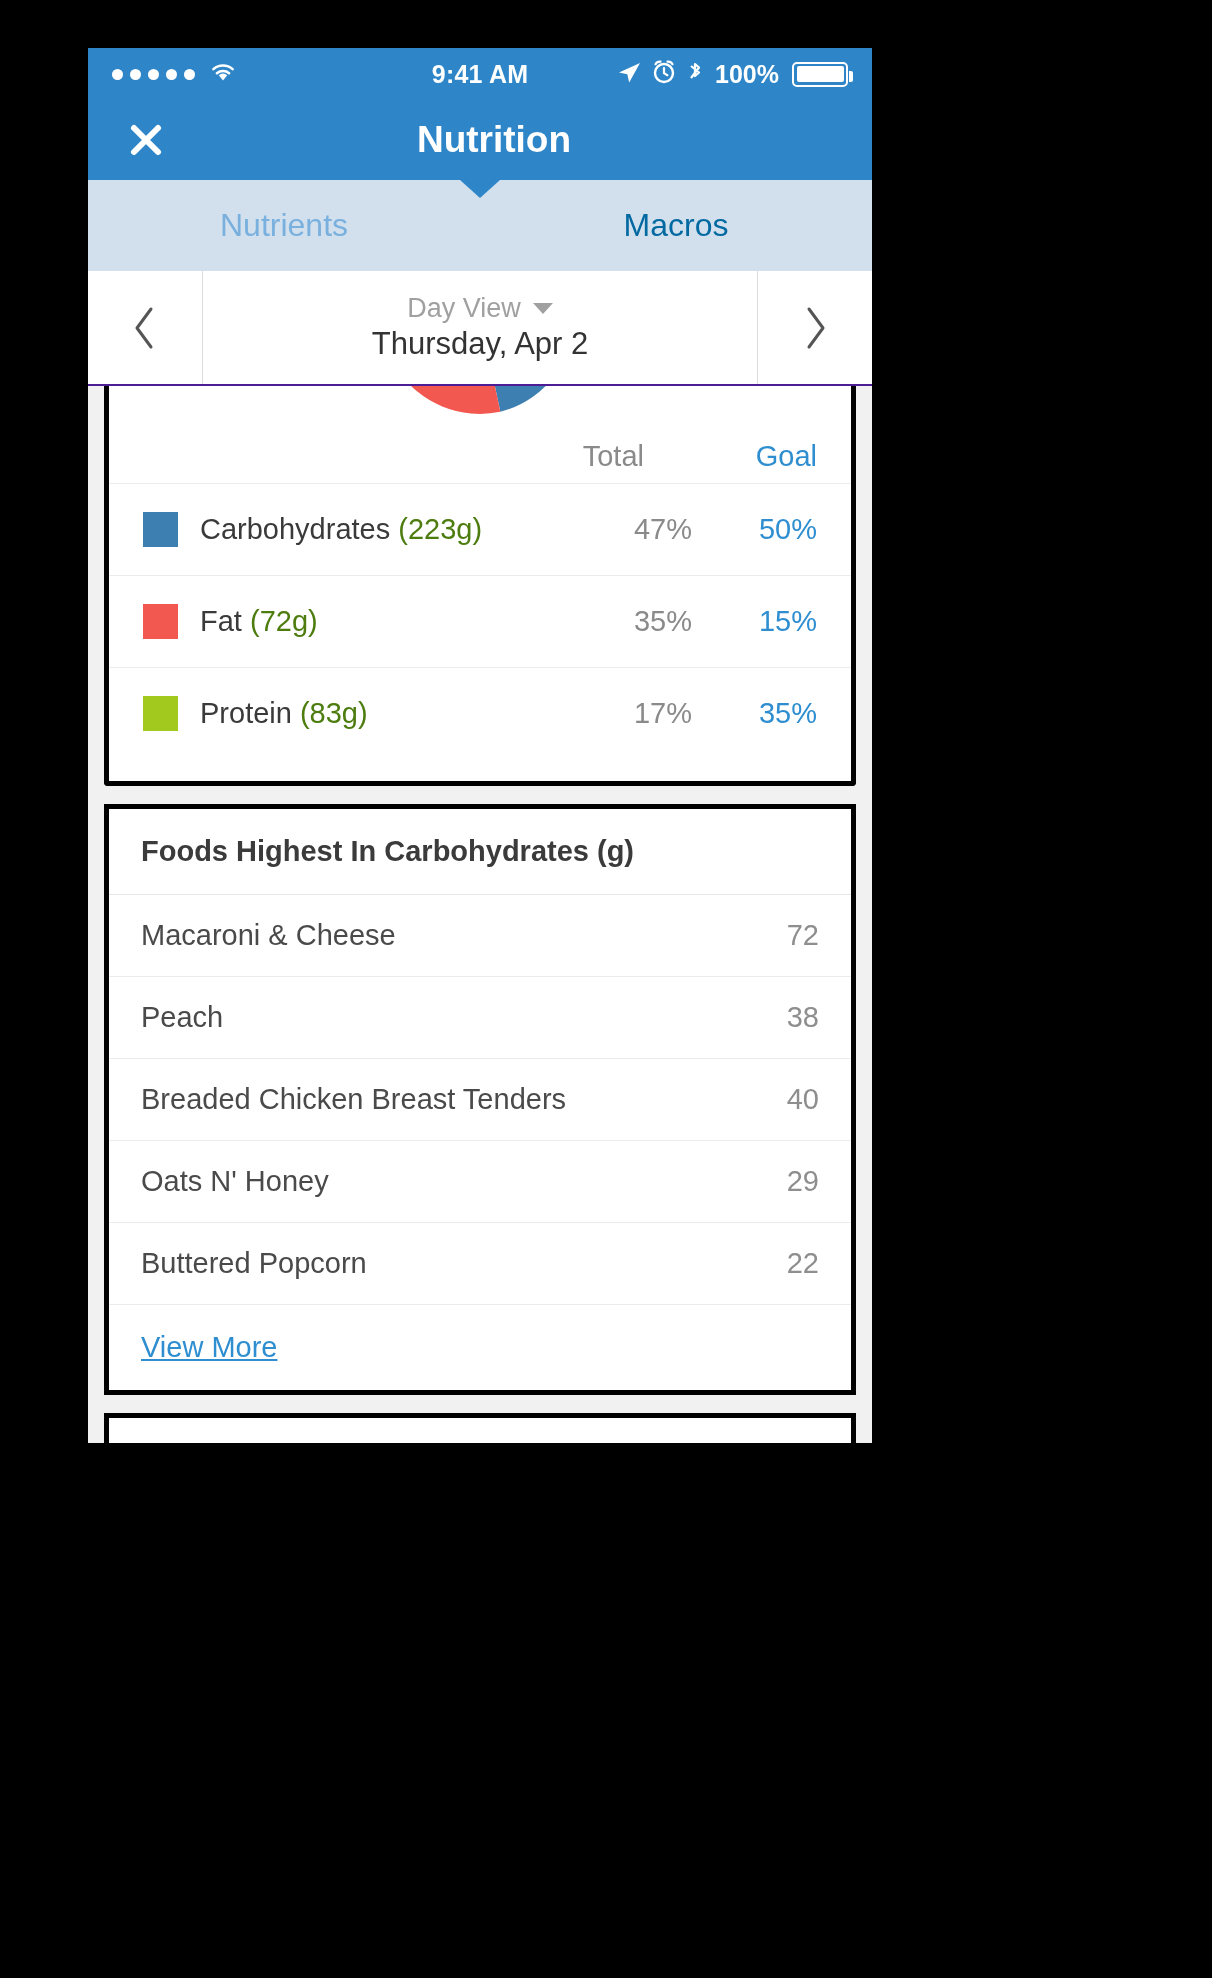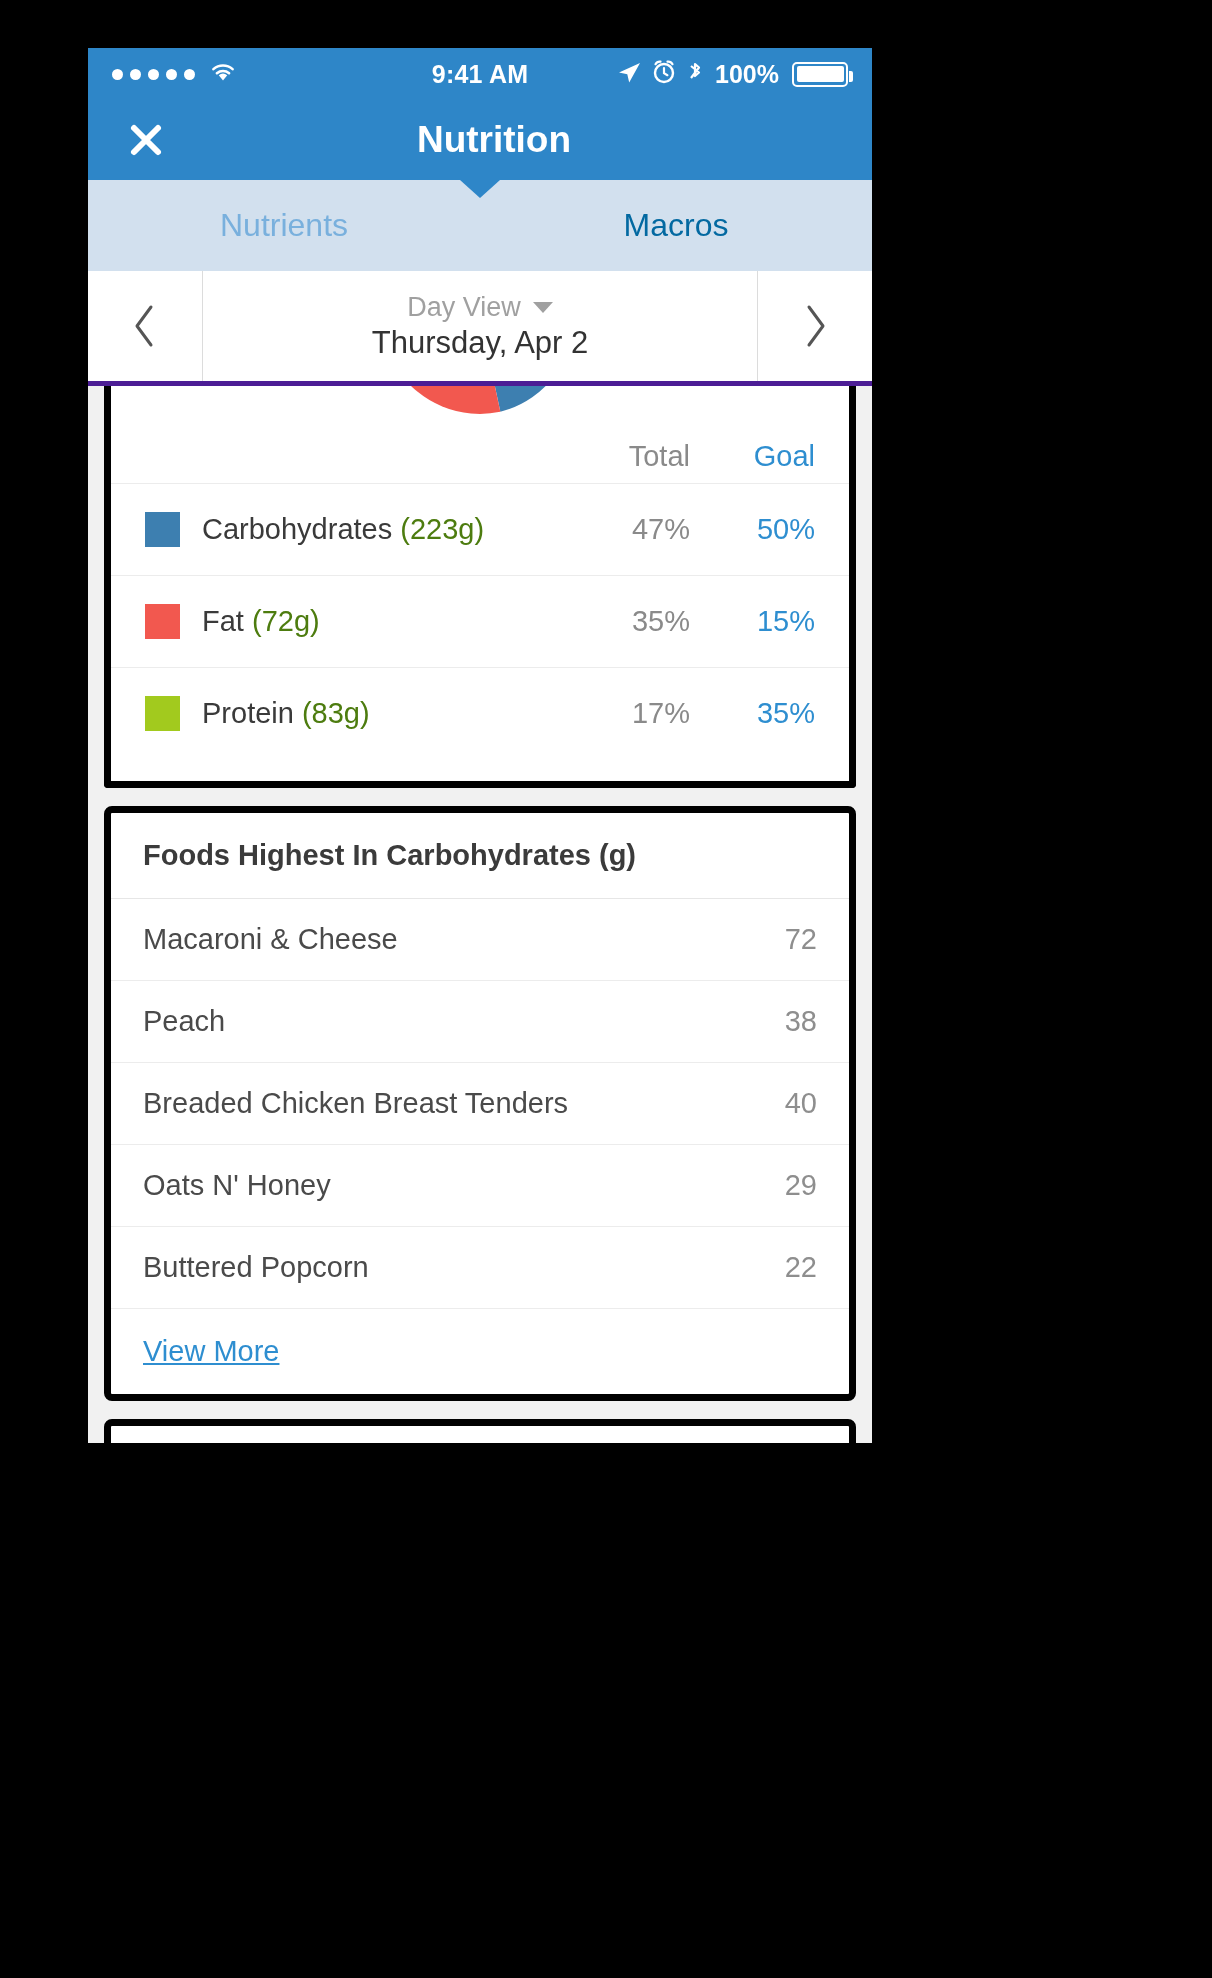--- a/index.html
+++ b/index.html
@@ -79,21 +79,21 @@
     width:0; height:0;
     border-left:20px solid transparent;
     border-right:20px solid transparent;
     border-top:18px solid #2e86c8;
   }
 
   
   .datebar{
     height:115px; background:#fff;
     display:flex; align-items:stretch;
-    border-bottom:5px solid #4c1d95;
+    border-bottom:2px solid #4c1d95;
   }
   .date-arrow{
     width:115px; display:flex; align-items:center; justify-content:center;
     cursor:pointer; color:#555;
   }
   .date-arrow.left{ border-right:1px solid #dcdcdc; }
   .date-arrow.right{ border-left:1px solid #dcdcdc; }
   .date-center{
     flex:1; display:flex; flex-direction:column;
     align-items:center; justify-content:center; gap:2px;
@@ -115,36 +115,36 @@
   
   .scroll{
     position:absolute;
     top:338px; left:0; right:0; bottom:0;
     background:#f1f1f1;
     overflow:hidden;
   }
   .card{
     background:#fff;
     margin:0 16px 18px 16px;
-    border:7px solid #000000;
-    border-radius:8px;
+    border:5px solid #000000;
+    border-radius:0;
   }
   .card.first{ border-top:none; border-radius:0 0 4px 4px; }
 
   
   .pie-wrap{ height:40px; overflow:hidden; position:relative; }
   .pie{
     position:absolute; left:50%; transform:translateX(-50%);
     top:-180px; width:220px; height:220px;
   }
 
   .macro-head{
     display:flex; align-items:center;
     padding:14px 34px 10px 34px;
-    font-size:27px; color:#4a4a4a;
+    font-size:27px; color:#4a4a4a;gap:48px;
   }
   .macro-head .m-name{ flex:1; }
   .macro-head .m-total{ width:135px; text-align:right; }
   .macro-head .m-goal{ width:125px; text-align:right; }
 
   .macro-row{
     display:flex; align-items:center;
     padding:28px 34px;
     border-top:1px solid #ececec;
   }

